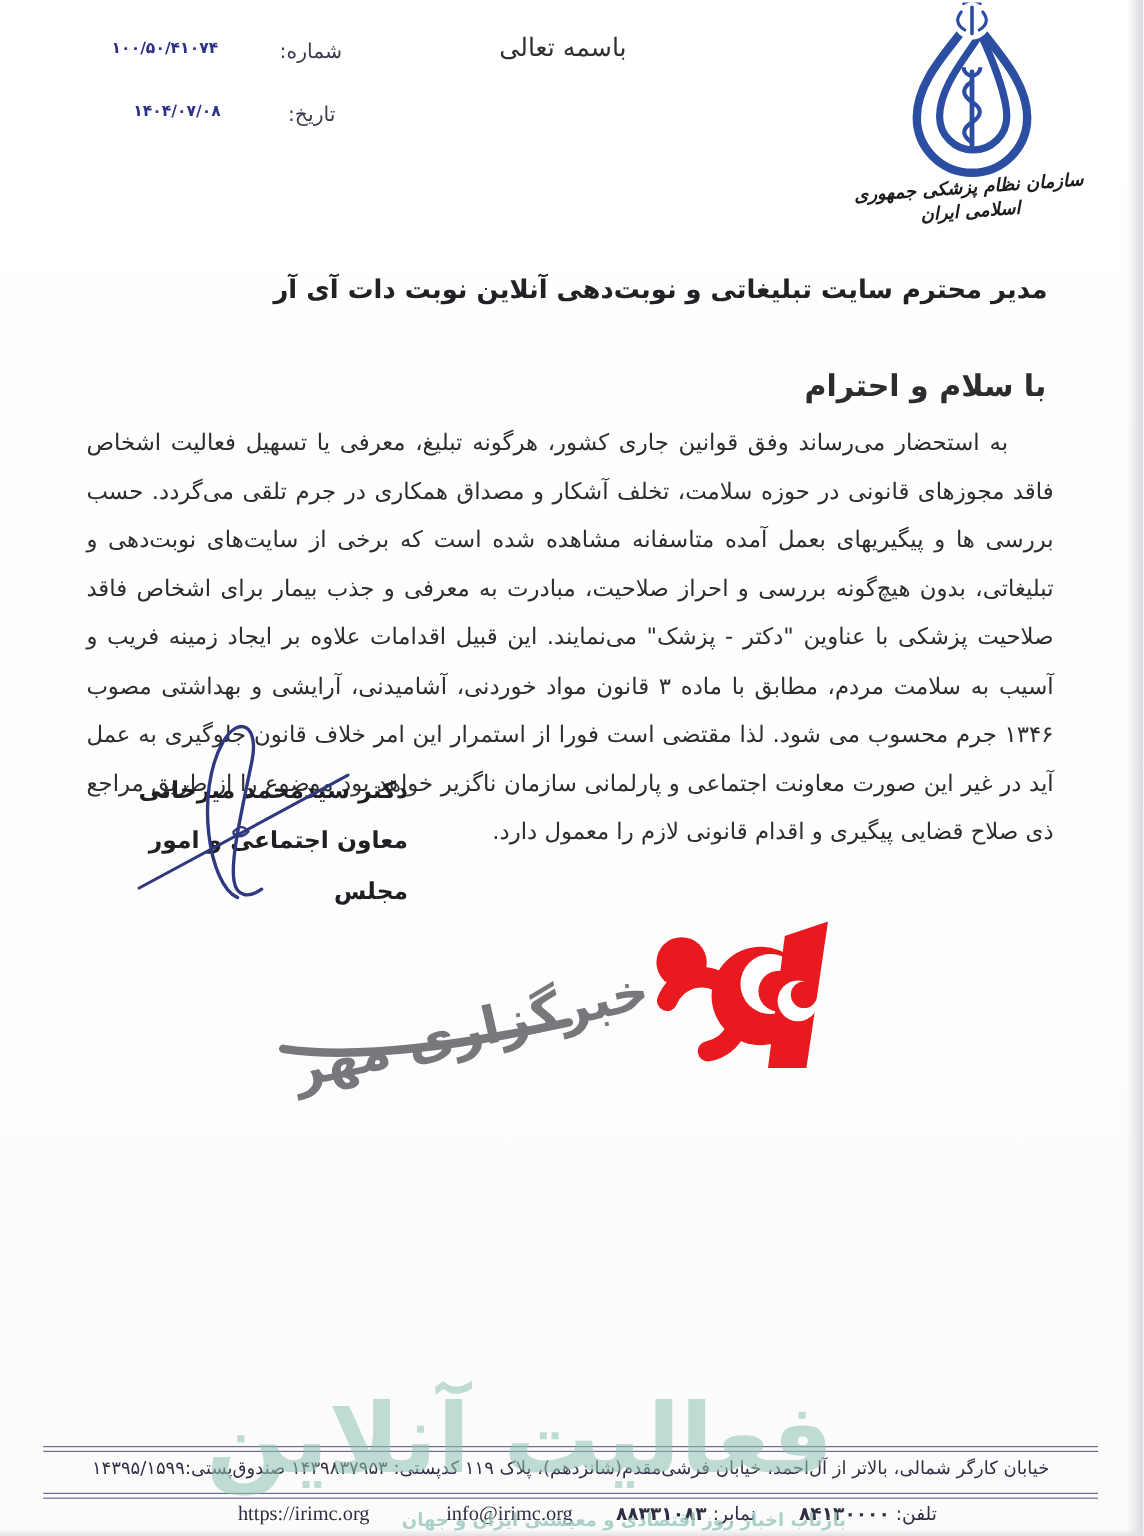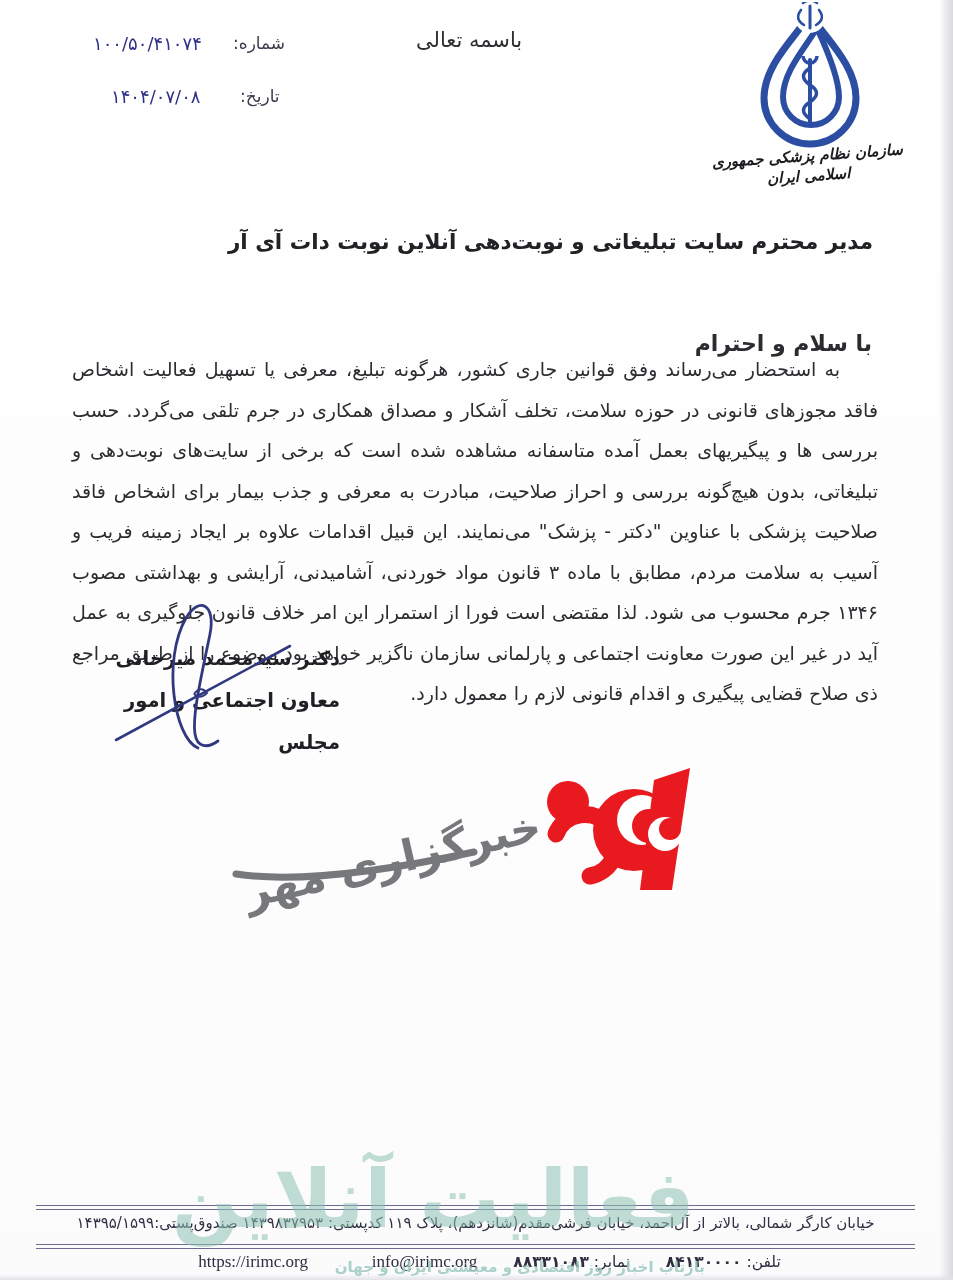--- a/index.html
+++ b/index.html
@@ -17,38 +17,38 @@
   .edge-bottom {
     position:absolute; bottom:0; left:0; width:100%; height:6px;
     background:linear-gradient(to top,#e3e3e7,rgba(255,255,255,0));
   }
   
   .bismillah {
     position:absolute; left:416px; top:28px; font-size:21px; color:#2f2f33;
     letter-spacing:0.5px;
   }
   .hdr-label { position:absolute; font-size:17px; color:#3c3c4e; }
-  .hdr-value { position:absolute; font-size:18px; font-weight:normal; color:#2e3187; }
+  .hdr-value { position:absolute; font-size:13px; font-weight:bold; color:#2e3187; }
   .num-label { left:233px; top:33px;text-align:center; }
   .num-value { left:93px;  top:33px; }
   .date-label{ left:240px; top:86px; }
   .date-value{ left:111px; top:86px; }
   .logo-wrap { position:absolute; left:737px; top:2px; width:146px; height:146px; }
   .org-name {
     position:absolute; left:697px; top:146px; width:222px; text-align:center;
     font-size:15px; font-weight:bold; font-style:italic; color:#1c1c20;
     transform:rotate(-4deg); line-height:20px;
   }
   
   .recipient {
     position:absolute; right:80px; top:229px; font-size:21.5px; font-weight:bold;
     color:#222226; direction:rtl; white-space:nowrap;
   }
   .salutation {
-    position:absolute; right:81px; top:331px; font-size:22px; font-weight:bold;
+    position:absolute; right:81px; top:307px; font-size:25px; font-weight:bold;
     color:#2b2b30; direction:rtl;
   }
   .body-text {
     position:absolute; right:75px; left:72px; top:349px;
     direction:rtl; text-align:justify; text-indent:38px;
     font-size:19px; line-height:40.5px; color:#2d2d31;
   }
   .sig-block {
     position:absolute; left:76px; top:638px; width:264px; text-align:right;
     direction:rtl; font-size:19.5px; font-weight:bold; color:#1f1f24; line-height:42px;

